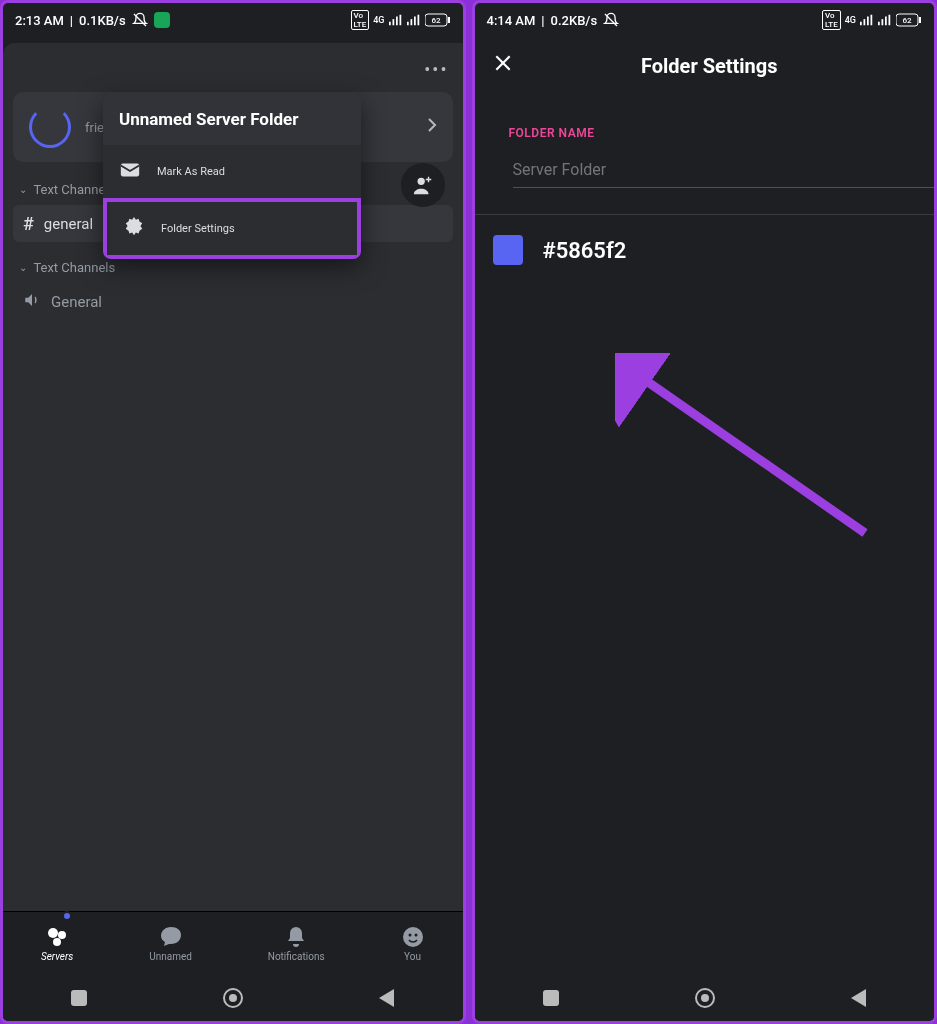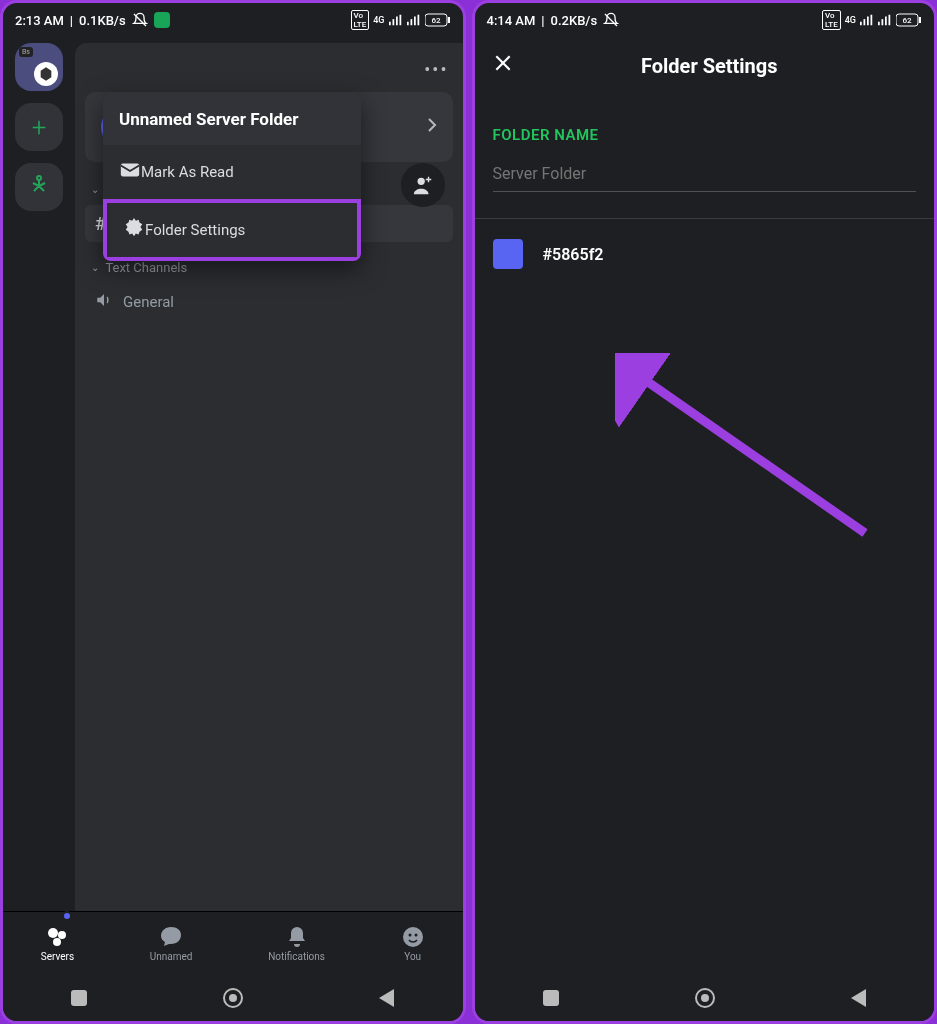--- a/index.html
+++ b/index.html
@@ -1,17 +1,17 @@
 <!DOCTYPE html>
 <html><head>
 <meta charset="utf-8">
 <style>
   * { box-sizing: border-box; margin: 0; padding: 0; font-family: -apple-system, BlinkMacSystemFont, "Segoe UI", Roboto, Helvetica, Arial, sans-serif; }
   body { background: #8b2fd6; width: 937px; height: 1024px; display: flex; gap: 6px; padding: 0; }
-  .phone { flex: 1; background: #1e1f22; border: 3px solid #9b3fe0; border-radius: 17px; overflow: hidden; position: relative; display: flex; flex-direction: column; }
+  .phone { flex: 1; background: #1e1f22; border: 3px solid #9b3fe0; border-radius: 8px; overflow: hidden; position: relative; display: flex; flex-direction: column; }
 
   
   .status-bar { height: 34px; display: flex; align-items: center; justify-content: space-between; padding: 0 12px; color: #fff; font-size: 13px; font-weight: 500; }
   .status-left { display: flex; align-items: center; gap: 6px; }
   .status-right { display: flex; align-items: center; gap: 4px; }
   .status-icon { display: inline-flex; align-items: center; }
 
   
   .main-area { flex: 1; display: flex; position: relative; }
   .server-rail { width: 72px; display: flex; flex-direction: column; align-items: center; padding-top: 6px; gap: 12px; }
@@ -37,21 +37,21 @@
   .section-label { color:#949ba4; font-size:13px; padding:4px 6px; display:flex; align-items:center; gap:6px; margin-bottom:4px;}
   .section-label .chevd { font-size:10px; }
 
   .channel-item { display:flex; align-items:center; gap:10px; padding:8px 10px; border-radius:6px; color:#949ba4; font-size:15px;}
   .channel-item.active { background:#35373c; color:#dbdee1; }
   .channel-hash { font-size:18px; font-weight:500; }
 
   
   .context-menu { position:absolute; top:56px; left:100px; width:258px; background:#2b2d31; border-radius:8px; overflow:hidden; box-shadow: 0 8px 24px rgba(0,0,0,0.5); z-index:10;}
   .ctx-title { padding:16px 16px; color:#fff; font-weight:700; font-size:17px; background:#313338;}
-  .ctx-item { display:flex; align-items:center; gap:0; padding:14px 16px; color:#dbdee1; font-size:15px; }
+  .ctx-item { display:flex; align-items:center; gap:16px; padding:14px 16px; color:#dbdee1; font-size:11px; }
   .ctx-item svg { width:22px; height:22px; }
   .ctx-highlight { border:4px solid #9b3fe0; }
 
   .friend-btn { position:absolute; top:120px; right:18px; width:44px; height:44px; border-radius:50%; background:#1e1f22; display:flex; align-items:center; justify-content:center; z-index:5;}
 
   
   .bottom-nav { height:64px; background:#1e1f22; display:flex; justify-content:space-around; align-items:center; border-top:1px solid #000;}
   .nav-item { display:flex; flex-direction:column; align-items:center; gap:2px; color:#949ba4; font-size:10px;}
   .nav-item.active { color:#fff; }
   .nav-item svg { width:24px; height:24px; }
@@ -61,26 +61,26 @@
   .sys-nav .sq { width:16px;height:16px;background:#bbb;border-radius:3px;}
   .sys-nav .circ { width:20px;height:20px;border:2px solid #bbb;border-radius:50%; position:relative;}
   .sys-nav .circ::after{content:'';position:absolute;inset:4px;border-radius:50%;background:#bbb;}
   .sys-nav .tri { width:0;height:0;border-top:9px solid transparent;border-bottom:9px solid transparent;border-right:15px solid #bbb;}
 
   
   .settings-header { display:flex; align-items:center; padding:16px 18px; gap:20px;}
   .close-x { color:#fff; font-size:22px; }
   .settings-title { flex:1; text-align:center; color:#fff; font-size:20px; font-weight:700; margin-right:30px;}
   .settings-body { padding: 10px 18px; }
-  .field-label { color:#22c55e; font-size:15px; font-weight:600; letter-spacing:0.5px; margin:22px 0 12px 0;}
-  .text-input { width:100%; background:transparent; border:none; border-bottom:1px solid #4e5058; color:#949ba4; font-size:16px; padding:8px 0;}
+  .field-label { color:#ec4899; font-size:12px; font-weight:600; letter-spacing:0.5px; margin:22px 0 12px 16px;}
+  .text-input { width:100%; background:transparent; border:none; border-bottom:1px solid #4e5058; color:#949ba4; font-size:16px; padding:8px 0;margin-left:20px;}
   .divider { height:1px; background:#3a3c41; margin:26px -18px 0 -18px;}
   .color-row { display:flex; align-items:center; gap:20px; margin-top:20px;}
   .color-swatch { width:30px; height:30px; background:#5865f2; border-radius:4px;}
-  .color-hex { color:#fff; font-size:16px; font-weight:600;}
+  .color-hex { color:#fff; font-size:22px; font-weight:600;}
 
   .arrow-annot { position:absolute; pointer-events:none; }
 </style>
 </head>
 <body>
 
 <div class="phone">
 
   <div class="status-bar">
     <div class="status-left">
@@ -118,41 +118,20 @@
           <svg width="26" height="14" viewBox="0 0 26 14">
             <rect x="0" y="1" width="22" height="12" rx="3" fill="none" stroke="#fff"></rect>
             <rect x="23" y="4" width="2" height="6" fill="#fff"></rect>
             <text x="11" y="10" font-size="8" fill="#fff" text-anchor="middle">62</text>
           </svg>
         </span>
     </div>
   </div>
 
   <div class="main-area">
-    <div class="server-rail">
-      <div class="server-icon folder">
-        <span class="folder-badge">Bs</span>
-        <span class="folder-inner">
-          <svg width="16" height="16" viewBox="0 0 24 24" fill="#333">
-              <path d="M12 2L4 7v10l8 5 8-5V7l-8-5z"></path>
-            </svg>
-        </span>
-      </div>
-      <div class="server-icon">
-        <span class="add-btn">+</span>
-      </div>
-      <div class="server-icon">
-        <span class="hub-btn">
-          <svg viewBox="0 0 24 24" fill="none" stroke="#23a559" stroke-width="2">
-              <circle cx="12" cy="5" r="2"></circle>
-              <path d="M12 7v6m0 0l-5 5m5-5l5 5m-5-5l-6-3m6 3l6-3"></path>
-            </svg>
-        </span>
-      </div>
-    </div>
 
     <div class="channel-panel">
       <div class="panel-header">
         <span class="server-title" style="visibility:hidden;">Server</span>
         <span class="dots">•••</span>
       </div>
 
       <div class="friend-btn">
         <svg width="22" height="22" viewBox="0 0 24 24" fill="#dbdee1">
             <circle cx="10" cy="8" r="4"></circle>
@@ -218,21 +197,21 @@
               <circle cx="12" cy="12" r="3" fill="#2b2d31"></circle>
               <path d="M12 1l2 3 3-1 1 3 3 2-2 3 2 3-3 2-1 3-3-1-2 3-2-3-3 1-1-3-3-2 2-3-2-3 3-2 1-3 3 1 2-3z"></path>
             </svg>
         </span>
         <span>Folder Settings</span>
       </div>
     </div>
   </div>
 
   <div class="bottom-nav">
-    <div class="nav-item active" style="position:relative;">
+    <div class="nav-item active" style="position:relative;font-style:italic;">
       <svg viewBox="0 0 24 24" fill="#fff">
           <circle cx="8" cy="8" r="5"></circle>
           <circle cx="17" cy="10" r="4"></circle>
           <circle cx="12" cy="17" r="4"></circle>
         </svg>
       <span class="nav-dot"></span>
       <span>Servers</span>
     </div>
     <div class="nav-item">
       <svg viewBox="0 0 24 24" fill="#949ba4">

